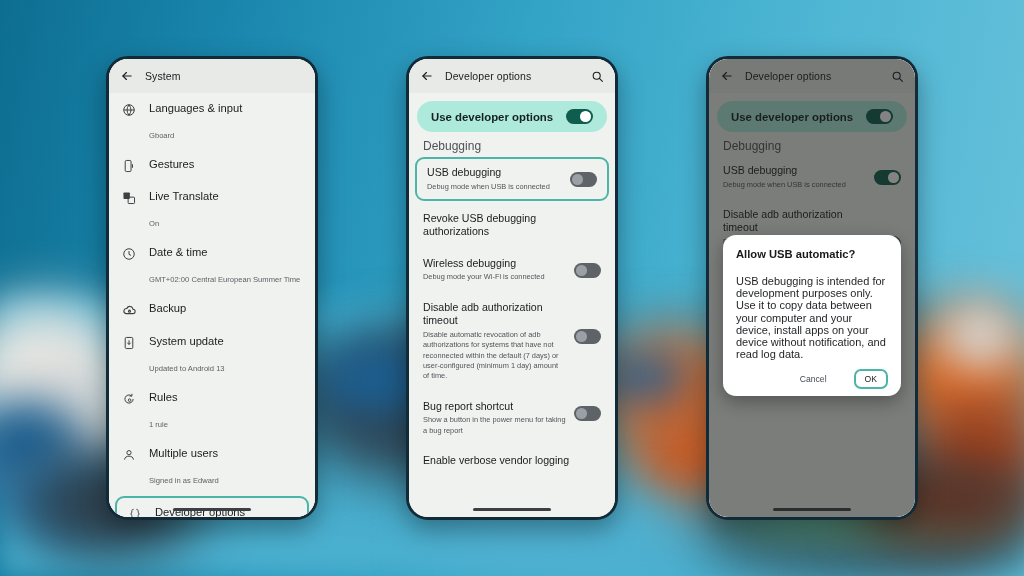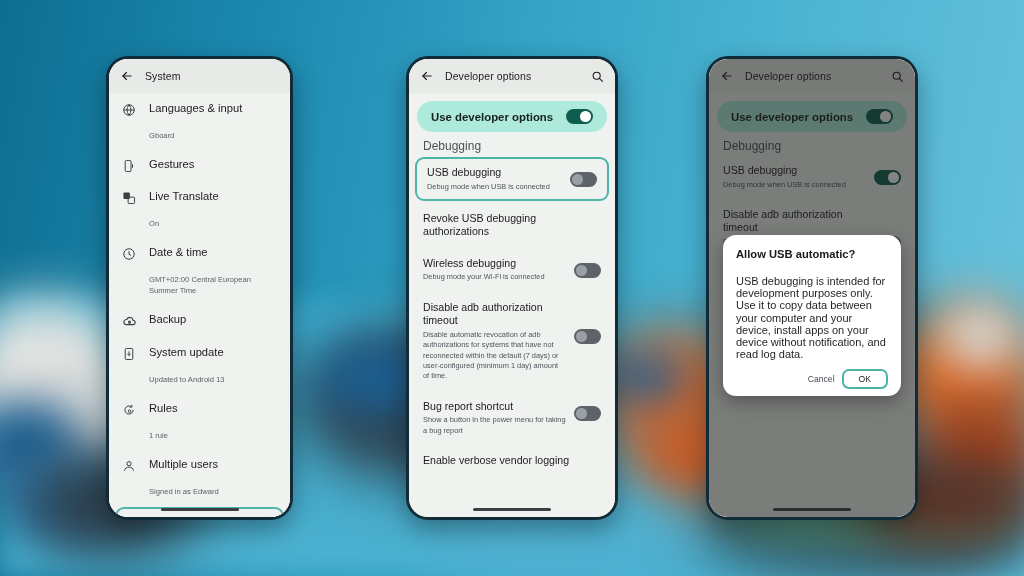--- a/index.html
+++ b/index.html
@@ -99,23 +99,23 @@
   
   .scrim { position: absolute; inset: 0; background: rgba(28,30,28,.55); }
   .dialog {
     position: absolute; left: 14px; right: 14px; top: 176px;
     background: #ffffff; border-radius: 13px;
     padding: 12px 13px 7px;
     box-shadow: 0 6px 18px rgba(0,0,0,.32);
   }
   .dialog .dtitle { font-size: 11.2px; font-weight: bold; color: #17191c; line-height: 15px; }
   .dialog .dbody  { font-size: 11px; color: #1f2124; line-height: 12.2px; margin-top: 13px; }
-  .dlg-actions { display: flex; align-items: center; justify-content: flex-end; gap: 0; margin-top: 9px; text-align: right; }
+  .dlg-actions { display: flex; align-items: center; justify-content: flex-end; gap: 20px; margin-top: 9px; text-align: right; }
   .dlg-btn { font-size: 8.6px; color: #444a50; padding: 4px 7px; border-radius: 7px; }
-  .dlg-btn.ok { border: 2px solid #4cb5a7; color: #1a1c1e; padding: 3px 15px; }
+  .dlg-btn.ok { border: 2px solid #4cb5a7; color: #1a1c1e; padding: 3px 9px; }
 
   svg { display: block; }
 </style>
 </head>
 <body>
 
 <div id="stage">
 
   <div class="bg-layer">
     <div class="bg-floor"></div>
@@ -131,21 +131,21 @@
     <div class="blob" style="left:600px; top:355px; width:90px; height:45px; background:#1d5f94;"></div>
     <div class="blob soft" style="left:890px; top:310px; width:150px; height:130px; background:#e06a22;"></div>
     <div class="blob soft" style="left:915px; top:390px; width:130px; height:120px; background:#a8441b;"></div>
     <div class="blob" style="left:940px; top:300px; width:80px; height:70px; background:#d9d5cf;"></div>
     <div class="blob soft" style="left:700px; top:480px; width:330px; height:95px; background:#2e4a58;"></div>
     <div class="blob" style="left:720px; top:500px; width:300px; height:35px; background:#5fa87e;"></div>
     <div class="blob soft" style="left:860px; top:455px; width:180px; height:90px; background:#5c2f22;"></div>
     <div class="blob soft" style="left:430px; top:500px; width:260px; height:80px; background:#4fb0d1;"></div>
   </div>
 
-  <div class="phone" style="left:106px; top:56px; width:187px; height:464px;">
+  <div class="phone" style="left:106px; top:56px; width:212px; height:464px;">
     <div class="screen">
 
       <div class="appbar">
         <span class="back">
           <svg viewBox="0 0 24 24" width="14" height="14" fill="none" stroke="#1b1c1e" stroke-width="2" stroke-linecap="round" stroke-linejoin="round">
             <path d="M19 12H5"></path>
               <path d="M11 18l-6-6 6-6"></path>
           </svg>
         </span>
         <span class="title">System</span>

